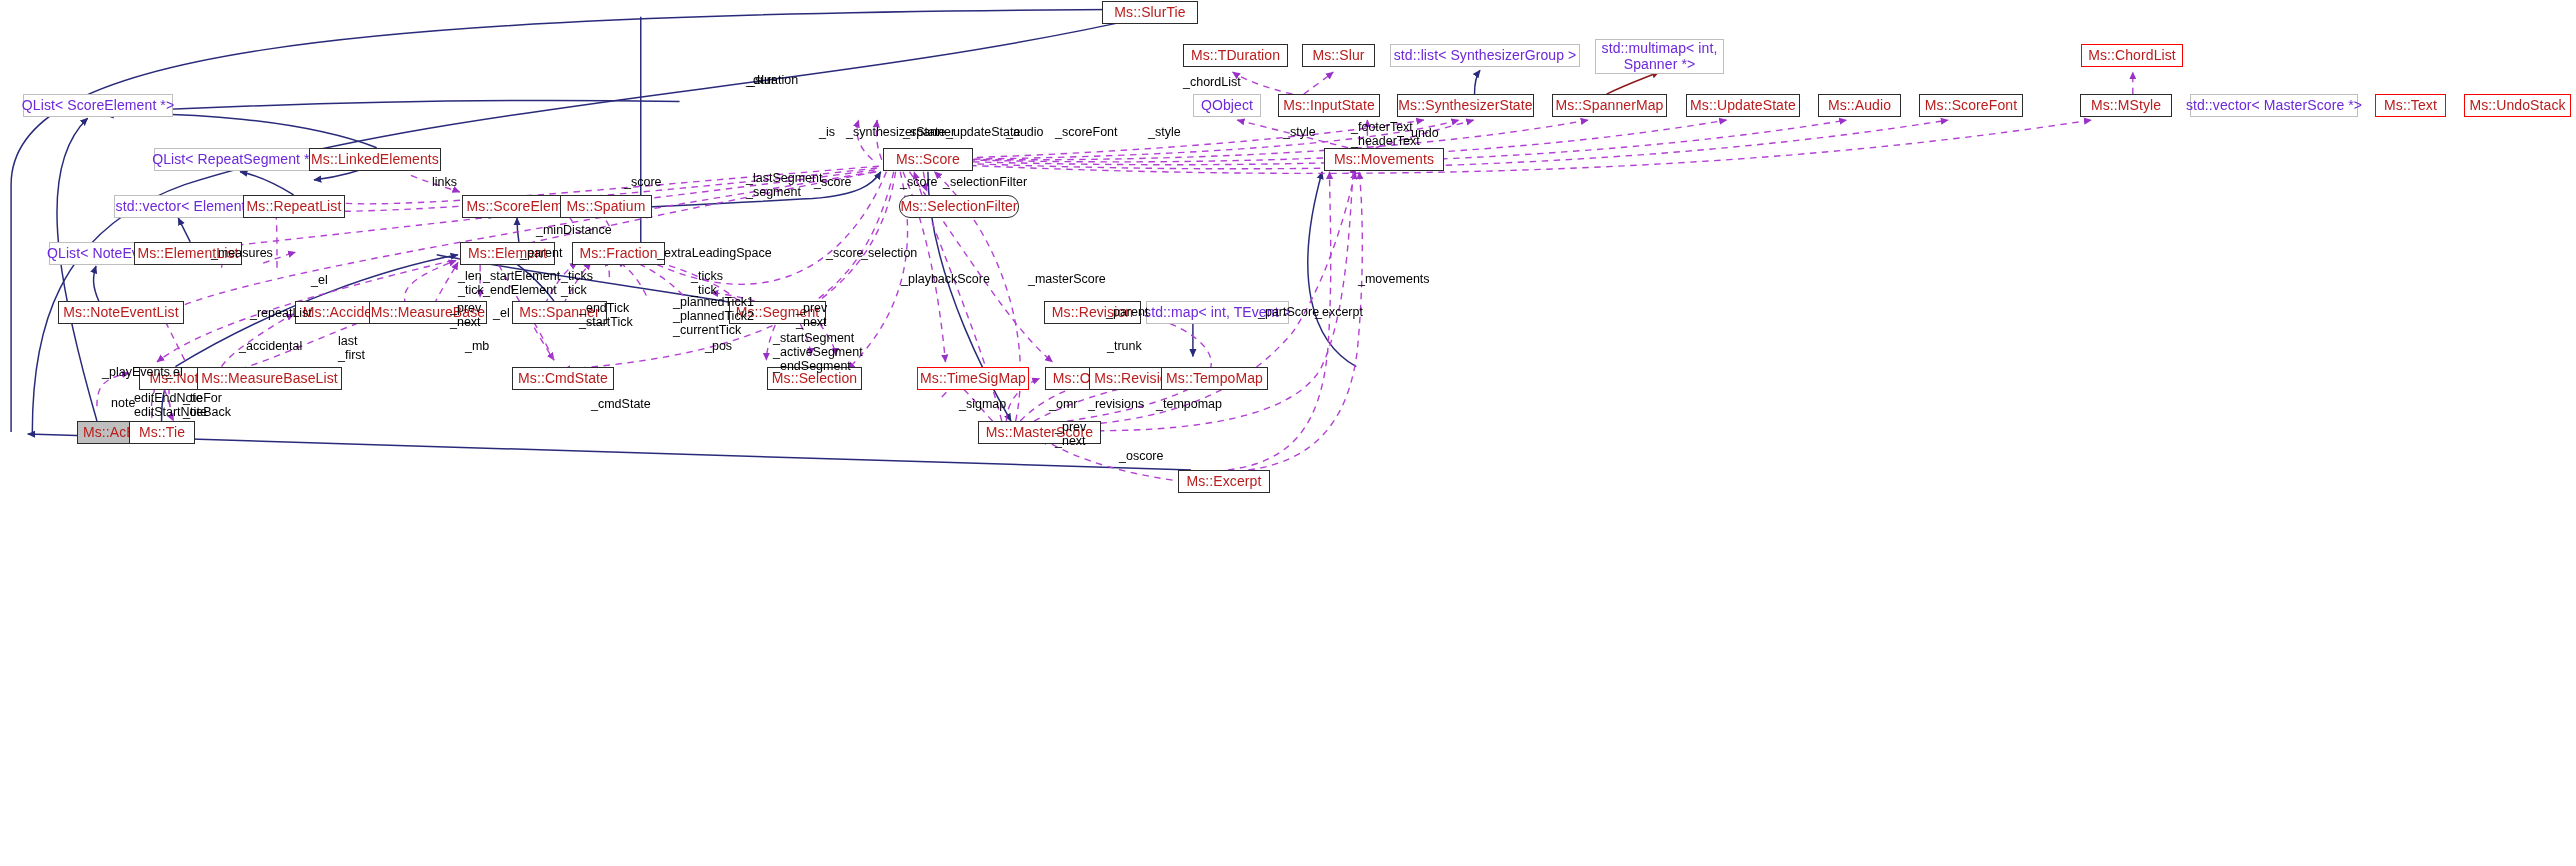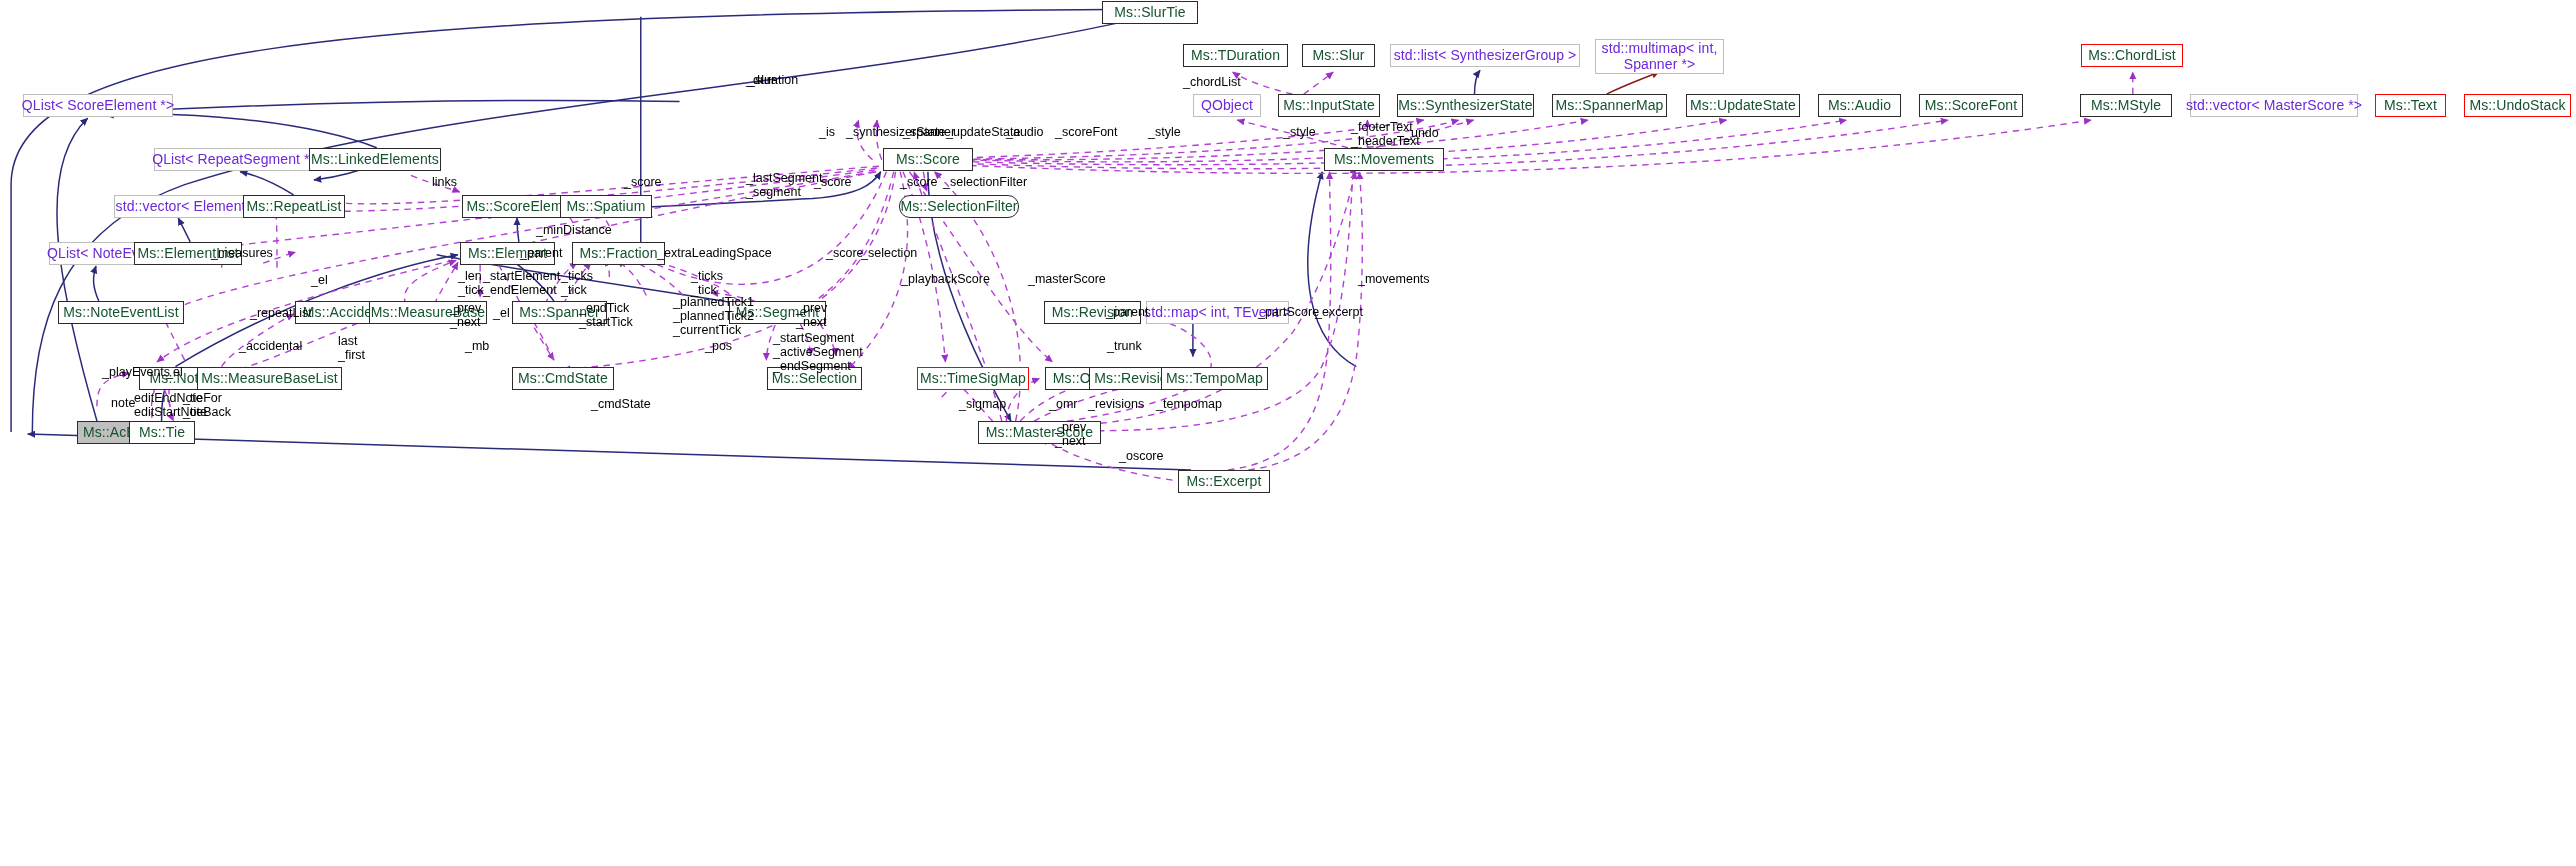--- a/index.html
+++ b/index.html
@@ -26,21 +26,21 @@
   }
   .node {
     position: absolute;
     box-sizing: border-box;
     display: flex;
     align-items: center;
     justify-content: center;
     text-align: center;
     line-height: 1.12;
     white-space: pre;
-    color: #14532d;
+    color: #b91c1c;
     background: #ffffff;
     font-size: 14px;
     letter-spacing: 0.1px;
     padding: 0 3.7px;
   }
   
   .node.cls {
     border: 1.5px solid #2b2b2b;
   }
   

